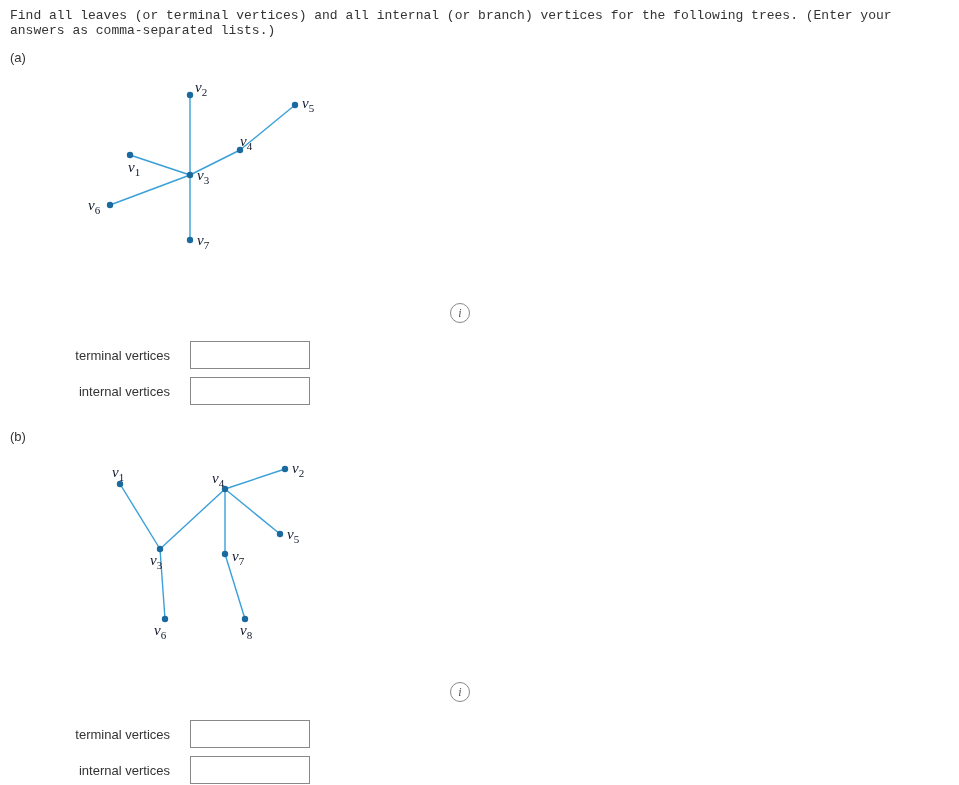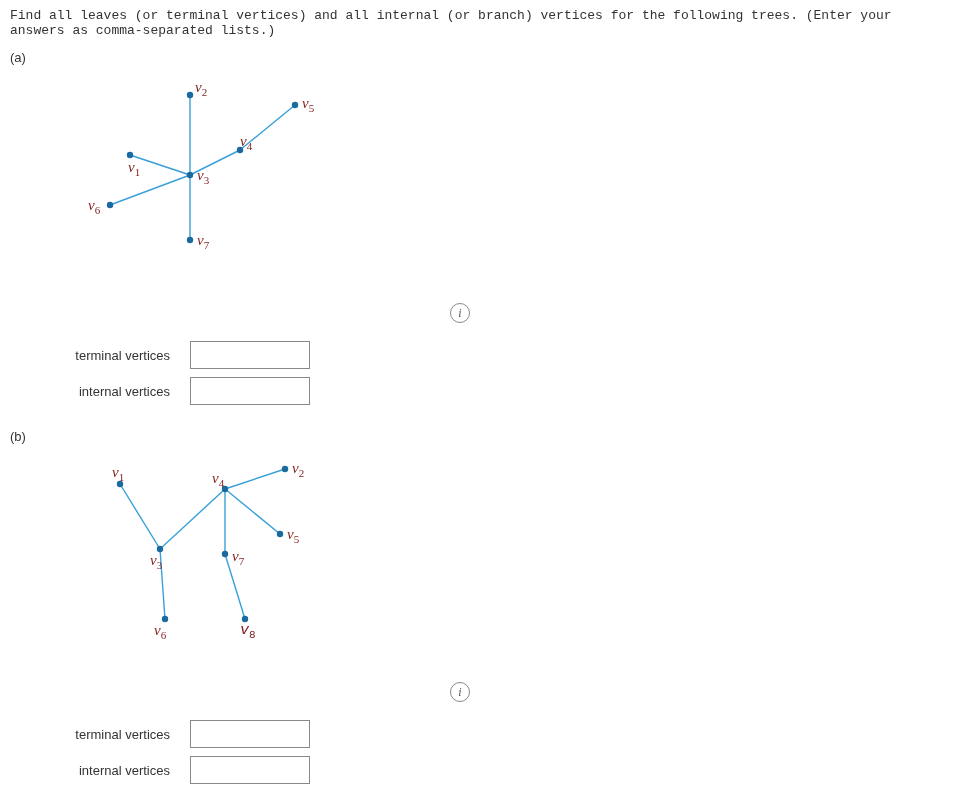--- a/index.html
+++ b/index.html
@@ -26,21 +26,21 @@
   }
   .graph-region svg {
     position: absolute;
     left: 0; top: 0;
   }
   .vlabel {
     position: absolute;
     font-family: "Times New Roman", serif;
     font-style: italic;
     font-size: 15px;
-    color: #7f1d1d;
+    color: #0f172a;
     white-space: nowrap;
   }
   .vlabel sub {
     font-size: 11px;
     font-style: normal;
   }
   .answer-row {
     display: flex;
     align-items: center;
     margin: 8px 0 8px 40px;
@@ -152,21 +152,21 @@
         <circle cx="195" cy="165" r="3.2"></circle>
       </g>
     </svg>
     <span class="vlabel" style="left:62px; top:10px;"><span>v</span><sub>1</sub></span>
     <span class="vlabel" style="left:242px; top:6px;"><span>v</span><sub>2</sub></span>
     <span class="vlabel" style="left:100px; top:98px;"><span>v</span><sub>3</sub></span>
     <span class="vlabel" style="left:162px; top:16px;"><span>v</span><sub>4</sub></span>
     <span class="vlabel" style="left:237px; top:72px;"><span>v</span><sub>5</sub></span>
     <span class="vlabel" style="left:104px; top:168px;"><span>v</span><sub>6</sub></span>
     <span class="vlabel" style="left:182px; top:94px;"><span>v</span><sub>7</sub></span>
-    <span class="vlabel" style="left:190px; top:168px;font-family:Liberation Mono, monospace;"><span>v</span><sub>8</sub></span>
+    <span class="vlabel" style="left:190px; top:168px;"><span>v</span><sub>8</sub></span>
   </div>
 
   <div class="info-icon">i</div>
 
   <div class="answer-row">
     <span class="lbl">terminal vertices</span>
     <input type="text" value="" style="">
   </div>
   <div class="answer-row">
     <span class="lbl">internal vertices</span>

